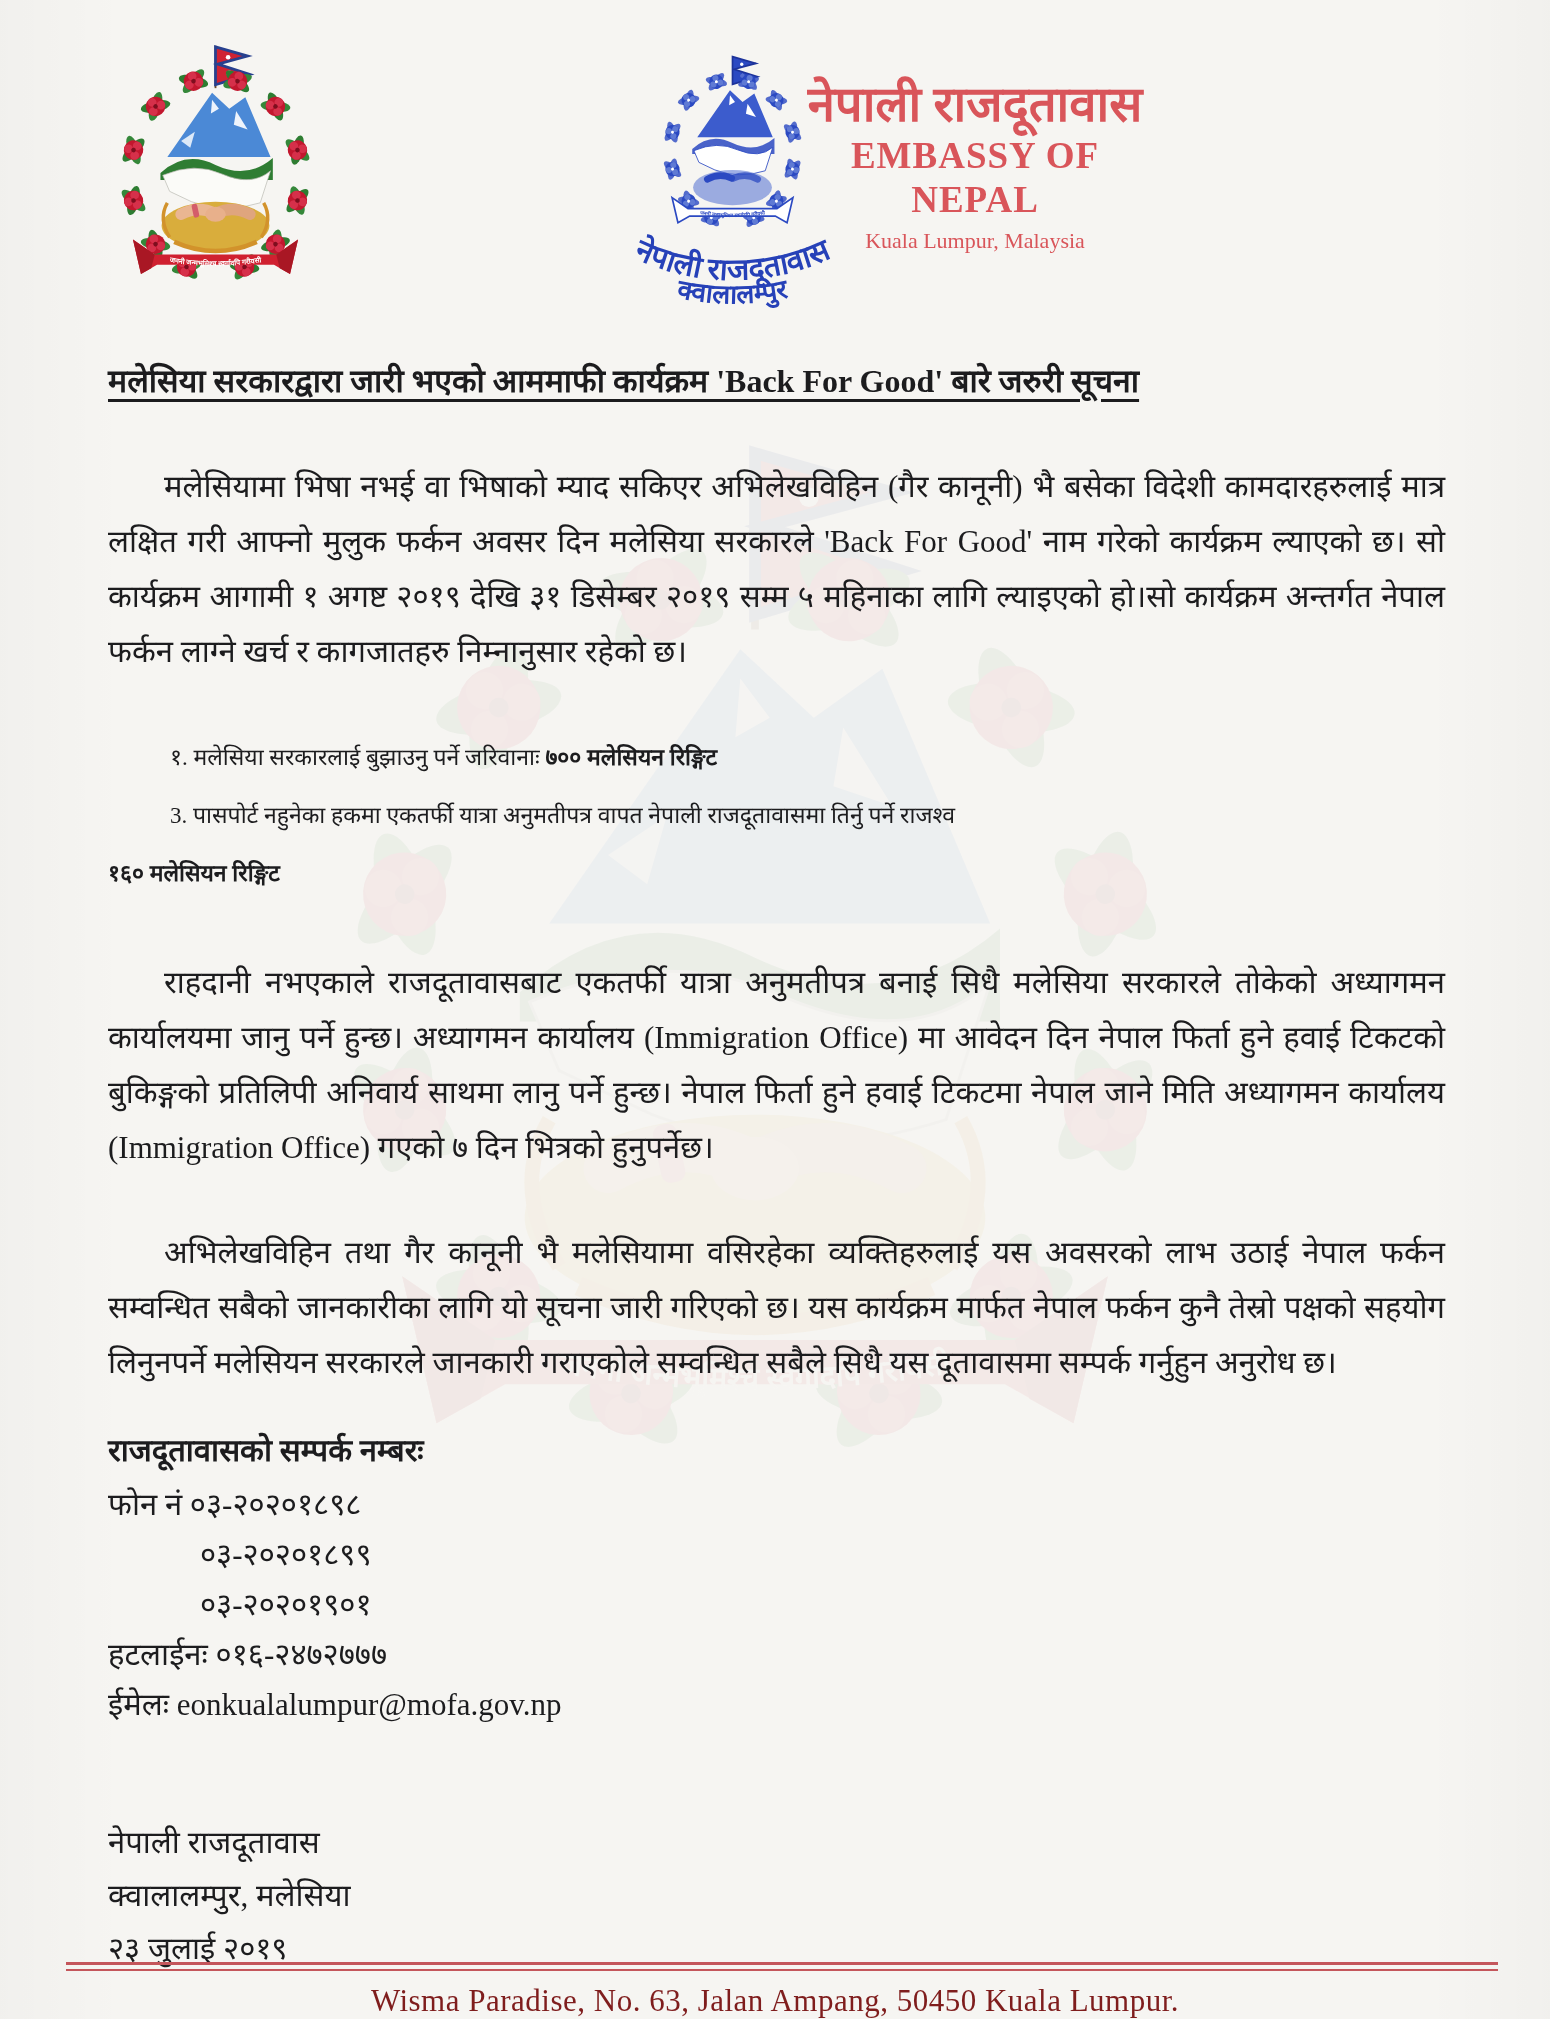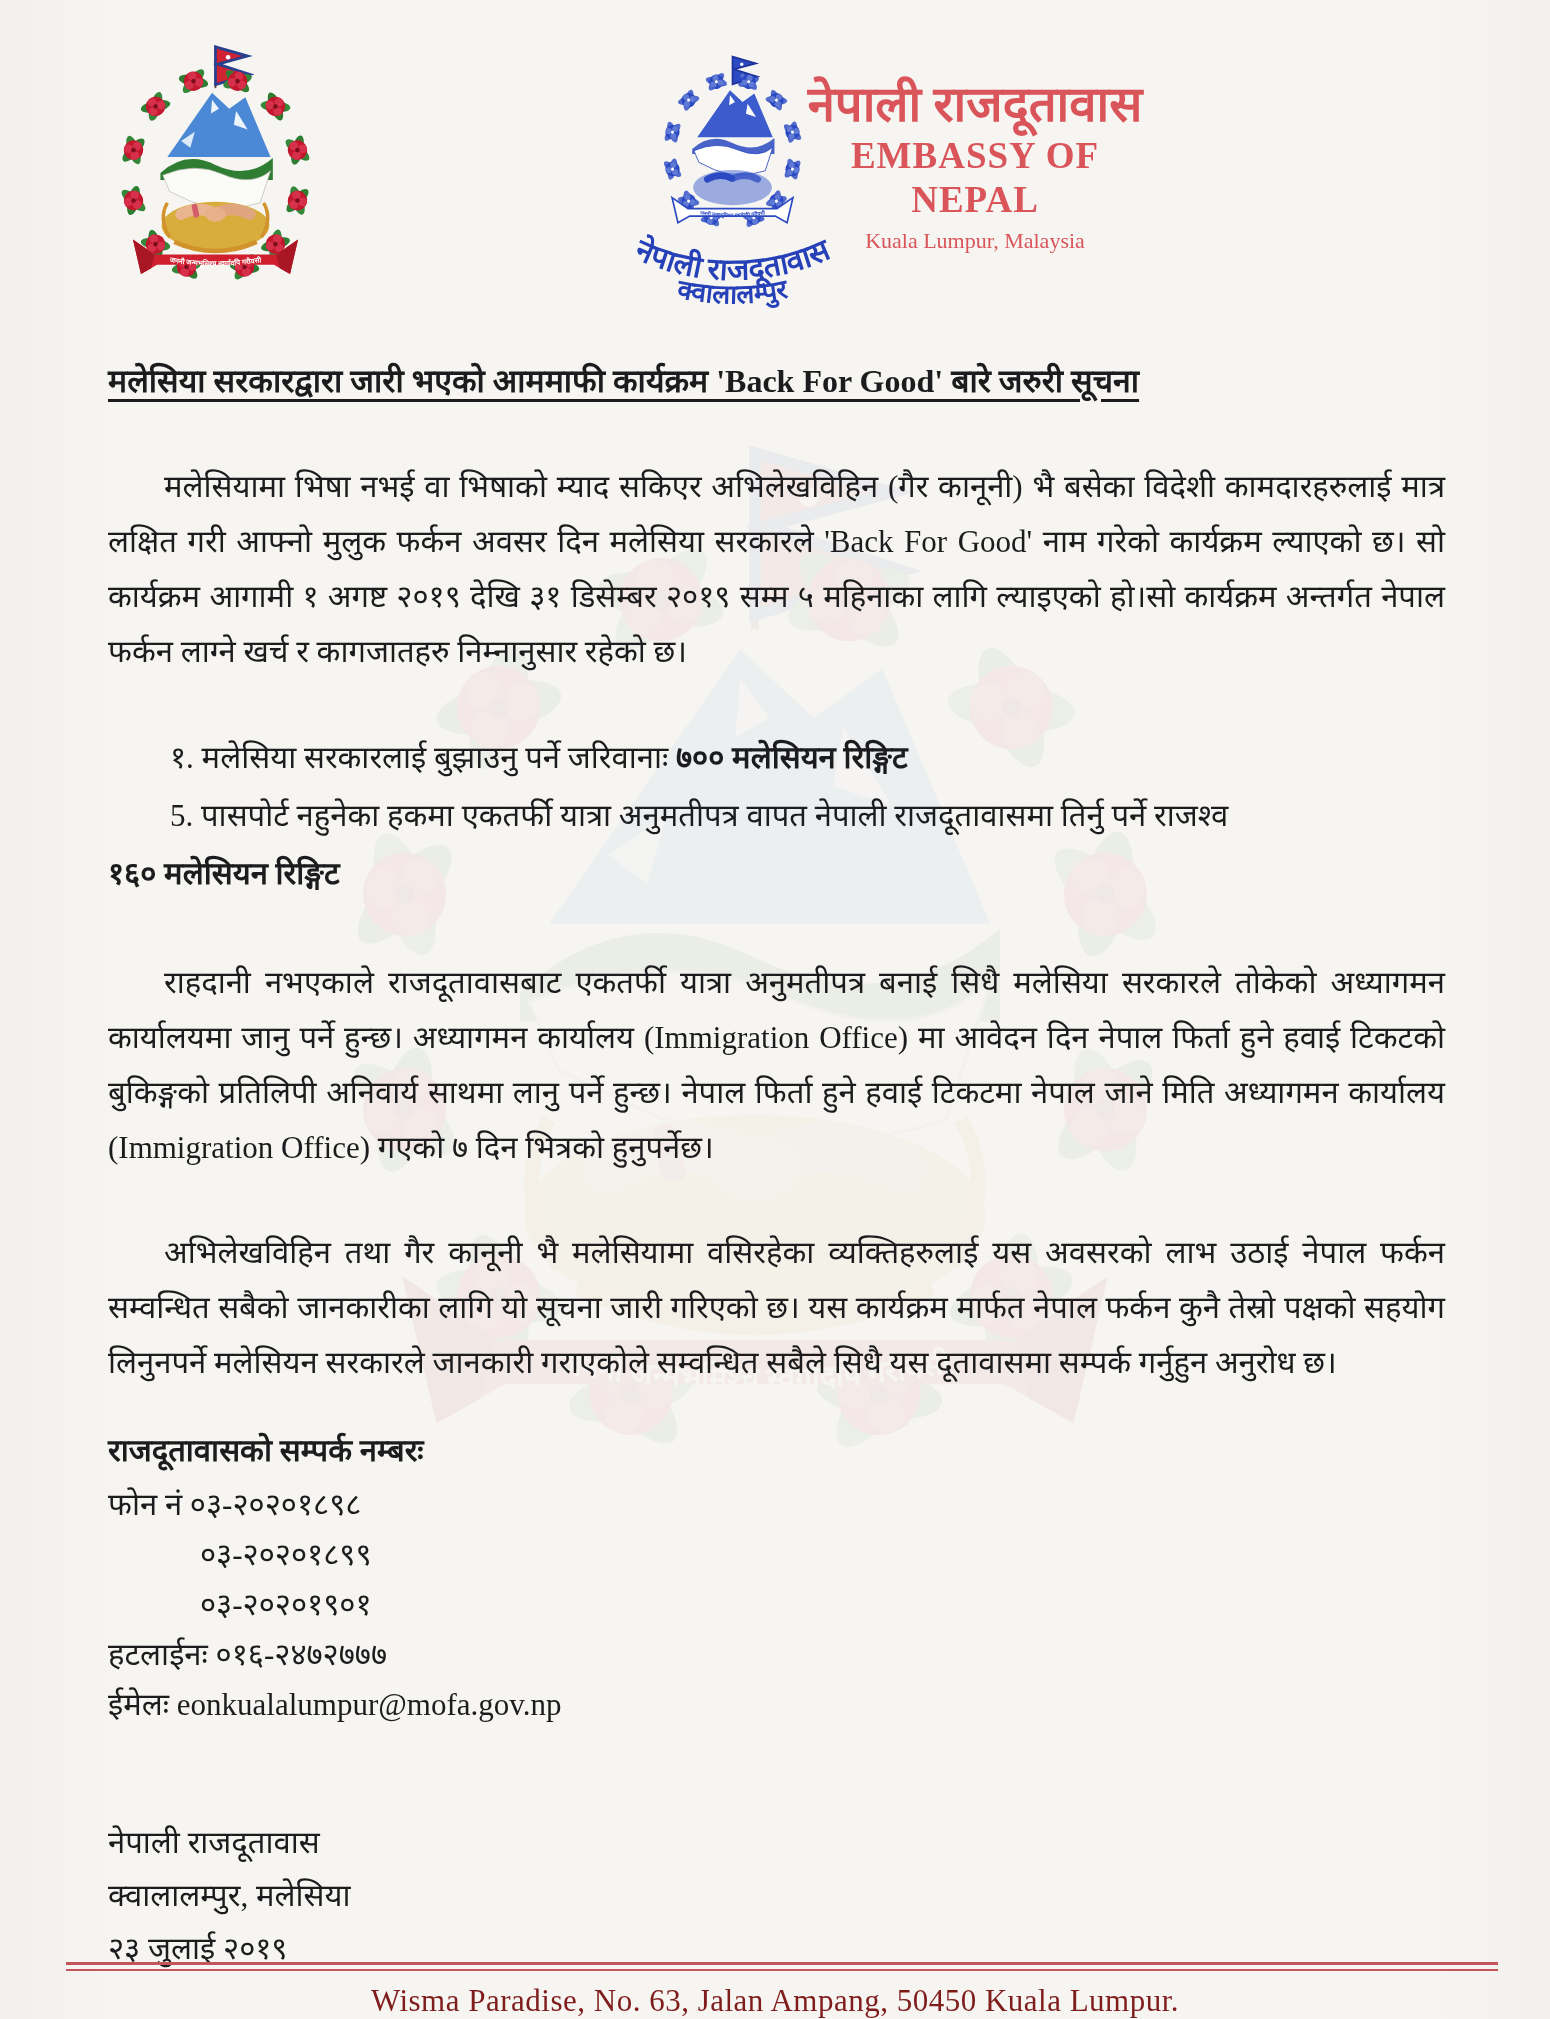--- a/index.html
+++ b/index.html
@@ -32,21 +32,21 @@
   .content{position:absolute;left:108px;top:346px;width:1337px;}
   .doc-title{
     text-align:left;font-weight:bold;font-size:32px;
     text-decoration:underline;text-underline-offset:7px;
     margin:12px 0 58px 0;
   }
   .para{
     font-size:31px;line-height:55px;text-align:justify;text-indent:56px;
     margin:0 0 50px 0;
   }
-  .fee-list{font-size:31px;line-height:58px;margin:0 0 52px 0;font-family:Liberation Serif, serif;}
+  .fee-list{font-size:23px;line-height:58px;margin:0 0 52px 0;font-family:Liberation Serif, serif;}
   .fee-list .li{padding-left:62px;}
   .fee-list .cont{padding-left:0;}
   .b{font-weight:bold;}
 
   .para.p3{margin-bottom:36px;}
   .contact{font-size:31px;line-height:50px;margin:0 0 86px 0;}
   .contact .head{font-weight:bold;margin-bottom:4px;}
   .contact .indent{padding-left:92px;}
   .signature{font-size:31px;line-height:53px;}
 
@@ -207,21 +207,21 @@
     <div class="doc-title">मलेसिया सरकारद्वारा जारी भएको आममाफी कार्यक्रम 'Back For Good' बारे जरुरी सूचना</div>
 
     <div class="para">मलेसियामा भिषा नभई वा भिषाको म्याद सकिएर अभिलेखविहिन (गैर कानूनी) भै बसेका विदेशी कामदारहरुलाई मात्र लक्षित गरी आफ्नो मुलुक फर्कन अवसर दिन मलेसिया सरकारले 'Back For Good' नाम गरेको कार्यक्रम ल्याएको छ। सो कार्यक्रम आगामी १ अगष्ट २०१९ देखि ३१ डिसेम्बर २०१९ सम्म ५ महिनाका लागि ल्याइएको हो।सो कार्यक्रम अन्तर्गत नेपाल फर्कन लाग्ने खर्च र कागजातहरु निम्नानुसार रहेको छ।</div>
 
     <div class="fee-list">
       <div class="li">
         <span>१. मलेसिया सरकारलाई बुझाउनु पर्ने जरिवानाः</span>
         <span class="b">७०० मलेसियन रिङ्गिट</span>
       </div>
       <div class="li">
-        <span>5. पासपोर्ट नहुनेका हकमा एकतर्फी यात्रा अनुमतीपत्र वापत नेपाली राजदूतावासमा तिर्नु  पर्ने राजश्व</span>
+        <span>3. पासपोर्ट नहुनेका हकमा एकतर्फी यात्रा अनुमतीपत्र वापत नेपाली राजदूतावासमा तिर्नु  पर्ने राजश्व</span>
       </div>
       <div class="cont b">१६० मलेसियन रिङ्गिट</div>
     </div>
 
     <div class="para">राहदानी नभएकाले राजदूतावासबाट एकतर्फी यात्रा अनुमतीपत्र बनाई सिधै मलेसिया सरकारले तोकेको अध्यागमन कार्यालयमा जानु पर्ने हुन्छ। अध्यागमन कार्यालय (Immigration Office) मा आवेदन दिन नेपाल फिर्ता हुने हवाई टिकटको बुकिङ्गको प्रतिलिपी अनिवार्य साथमा लानु पर्ने हुन्छ। नेपाल फिर्ता हुने हवाई टिकटमा नेपाल जाने मिति अध्यागमन कार्यालय (Immigration Office) गएको ७ दिन भित्रको हुनुपर्नेछ।</div>
 
     <div class="para p3">अभिलेखविहिन तथा गैर कानूनी भै मलेसियामा वसिरहेका व्यक्तिहरुलाई यस अवसरको लाभ उठाई नेपाल फर्कन सम्वन्धित सबैको जानकारीका लागि यो सूचना जारी गरिएको छ। यस कार्यक्रम मार्फत नेपाल फर्कन कुनै तेस्रो पक्षको सहयोग लिनुनपर्ने मलेसियन सरकारले जानकारी गराएकोले सम्वन्धित सबैले सिधै यस दूतावासमा सम्पर्क गर्नुहुन अनुरोध छ।</div>
 
     <div class="contact">
       <div class="head">राजदूतावासको सम्पर्क नम्बरः</div>

